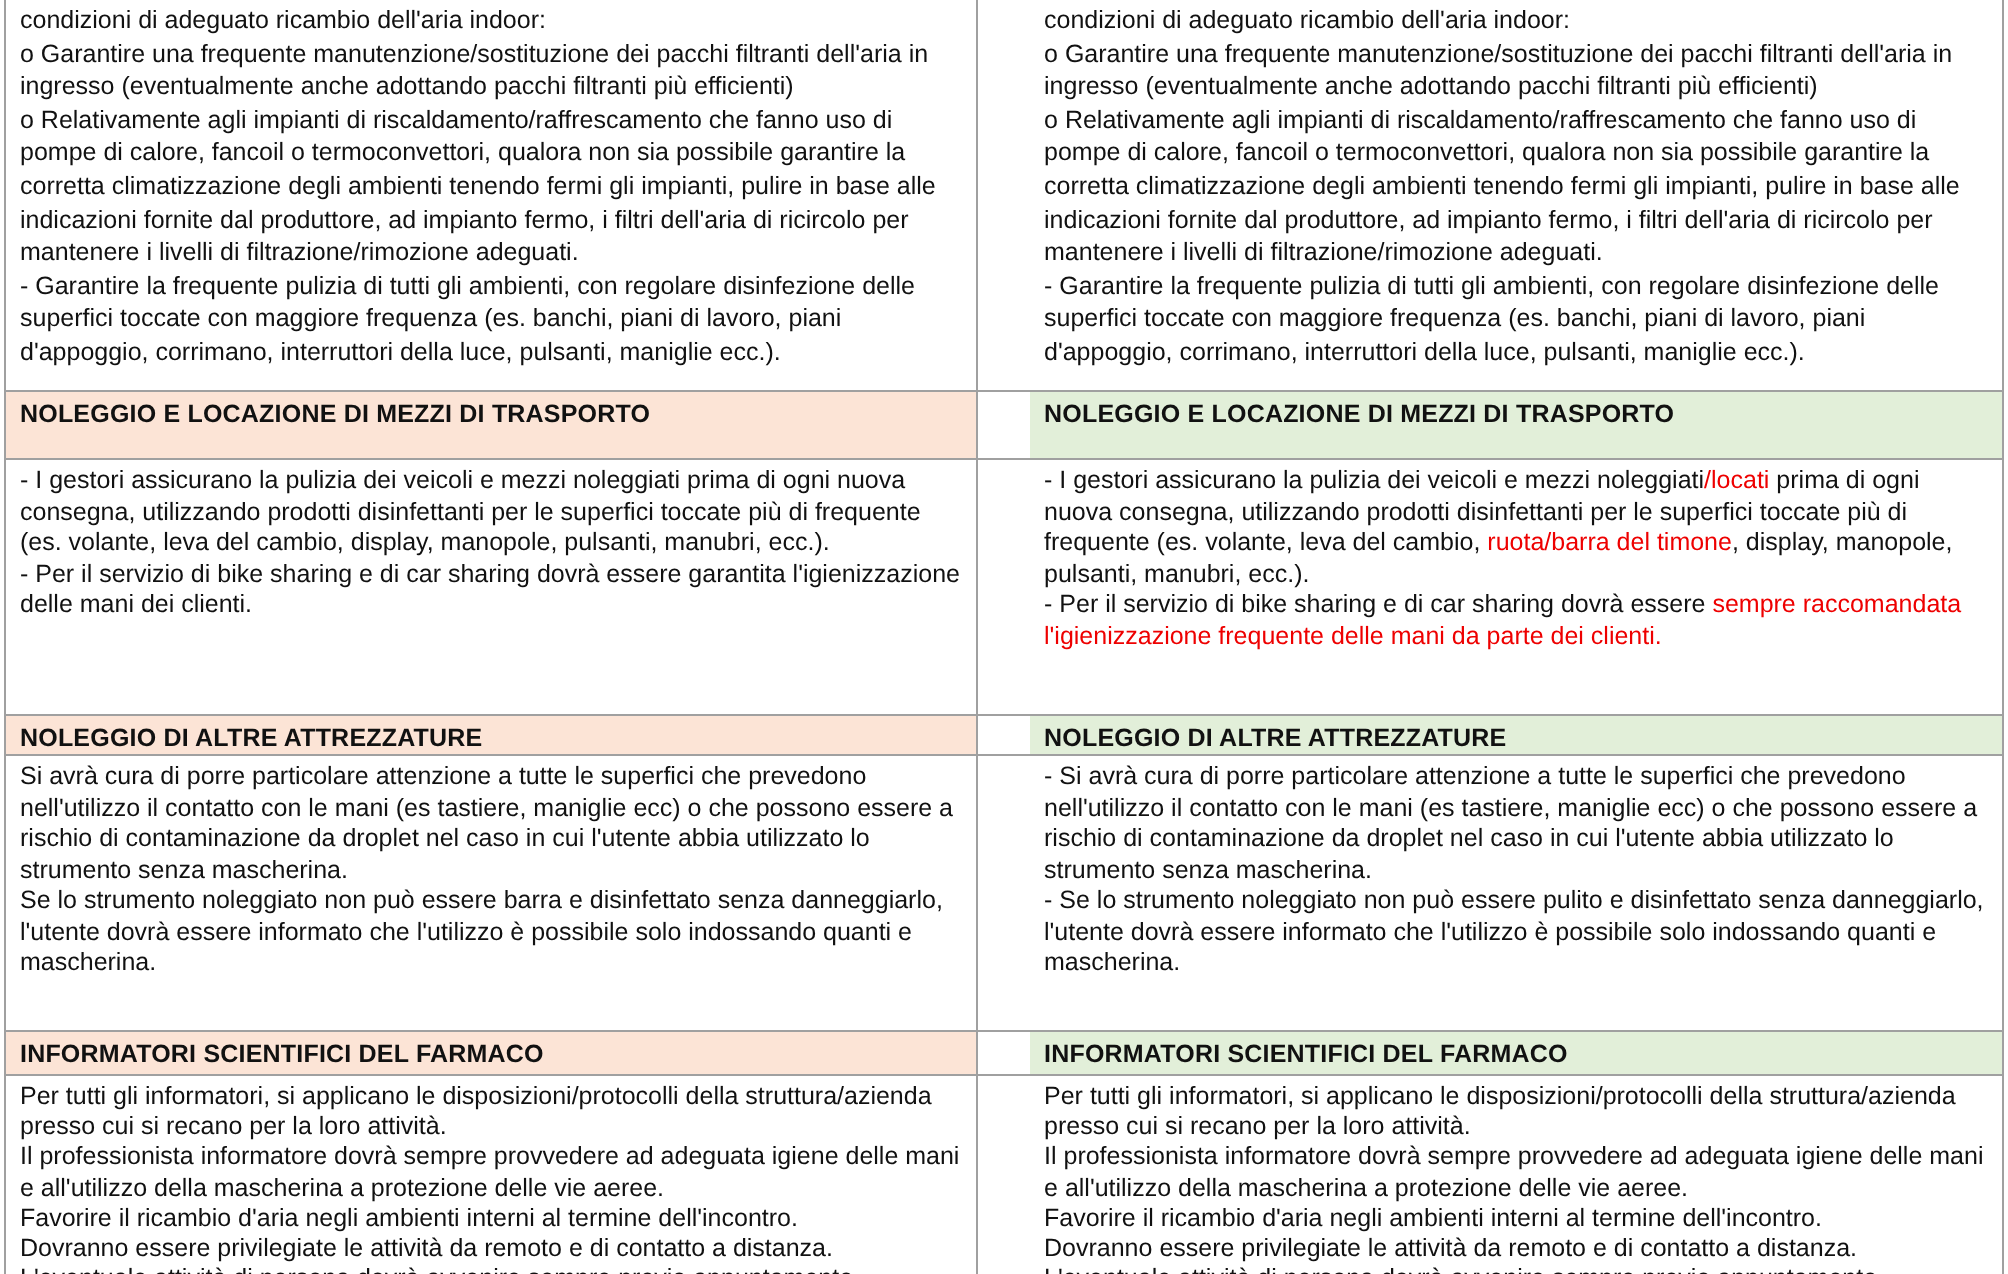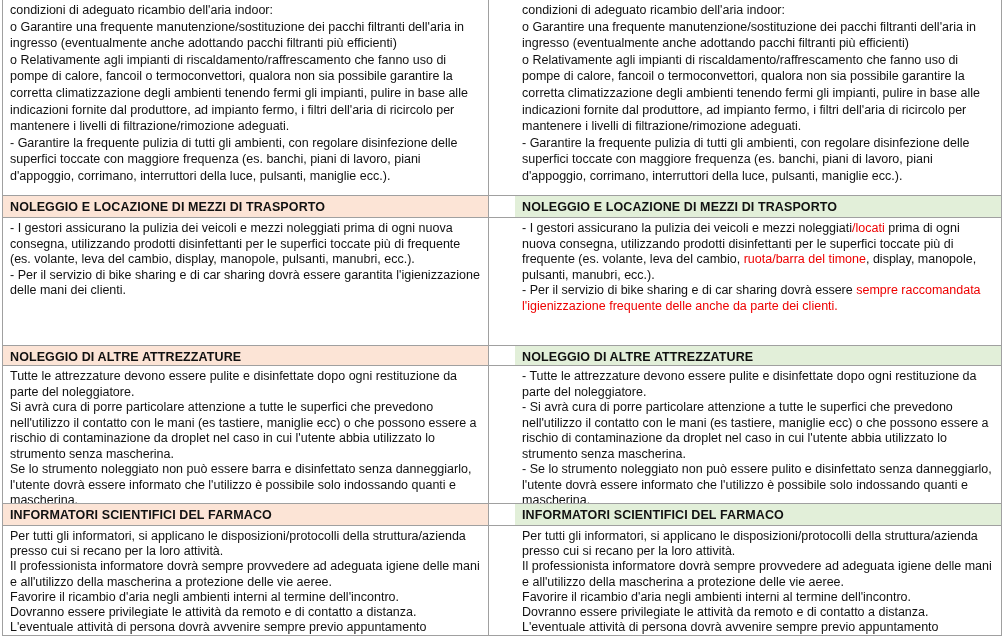--- a/index.html
+++ b/index.html
@@ -40,21 +40,21 @@
   .header-cell{
     font-weight:700;
     line-height:16px;
     padding-top:3px;
     letter-spacing:0.1px;
     white-space:nowrap;
   }
   .header-left{background:var(--header-left-bg);}
   .header-right{background:var(--header-right-bg);}
   .row-1{height:196px;}
-  .row-2{height:22px;}
+  .row-2{height:34px;}
   .row-3{height:128px;}
   .row-4{height:20px;}
   .row-5{height:138px;}
   .row-6{height:22px;}
   .row-7{height:110px;}
   .para{margin:0;}
   .red{color:var(--revision-red);}
 </style>
 </head>
 <body>
@@ -82,37 +82,35 @@
       <div class="cell header-cell header-right">NOLEGGIO E LOCAZIONE DI MEZZI DI TRASPORTO</div>
     </div>
 
     <div class="row row-3">
       <div class="cell body-cell">
           <div class="para"><span>- I gestori assicurano la pulizia dei veicoli e mezzi noleggiati prima di ogni nuova consegna, utilizzando prodotti disinfettanti per le superfici toccate più di frequente (es. volante, leva del cambio, display, manopole, pulsanti, manubri, ecc.).</span></div>
           <div class="para"><span>- Per il servizio di bike sharing e di car sharing dovrà essere garantita l'igienizzazione delle mani dei clienti.</span></div>
         </div>
       <div class="cell body-cell">
           <div class="para"><span>- I gestori assicurano la pulizia dei veicoli e mezzi noleggiati</span><span class="red">/locati</span><span> prima di ogni nuova consegna, utilizzando prodotti disinfettanti per le superfici toccate più di frequente (es. volante, leva del cambio, </span><span class="red">ruota/barra del timone</span><span>, display, manopole, pulsanti, manubri, ecc.).</span></div>
-          <div class="para"><span>- Per il servizio di bike sharing e di car sharing dovrà essere </span><span class="red">sempre raccomandata l'igienizzazione frequente delle anche da parte dei clienti.</span></div>
+          <div class="para"><span>- Per il servizio di bike sharing e di car sharing dovrà essere </span><span class="red">sempre raccomandata l'igienizzazione frequente delle mani da parte dei clienti.</span></div>
         </div>
     </div>
 
     <div class="row row-4">
       <div class="cell header-cell header-left">NOLEGGIO DI ALTRE ATTREZZATURE</div>
       <div class="cell header-cell header-right">NOLEGGIO DI ALTRE ATTREZZATURE</div>
     </div>
 
     <div class="row row-5">
       <div class="cell body-cell">
-          <div class="para"><span>Tutte le attrezzature devono essere pulite e disinfettate dopo ogni restituzione da parte del noleggiatore.</span></div>
           <div class="para"><span>Si avrà cura di porre particolare attenzione a tutte le superfici che prevedono nell'utilizzo il contatto con le mani (es tastiere, maniglie ecc) o che possono essere a rischio di contaminazione da droplet nel caso in cui l'utente abbia utilizzato lo strumento senza mascherina.</span></div>
           <div class="para"><span>Se lo strumento noleggiato non può essere barra e disinfettato senza danneggiarlo, l'utente dovrà essere informato che l'utilizzo è possibile solo indossando quanti e mascherina.</span></div>
         </div>
       <div class="cell body-cell">
-          <div class="para"><span>- Tutte le attrezzature devono essere pulite e disinfettate dopo ogni restituzione da parte del noleggiatore.</span></div>
           <div class="para"><span>- Si avrà cura di porre particolare attenzione a tutte le superfici che prevedono nell'utilizzo il contatto con le mani (es tastiere, maniglie ecc) o che possono essere a rischio di contaminazione da droplet nel caso in cui l'utente abbia utilizzato lo strumento senza mascherina.</span></div>
           <div class="para"><span>- Se lo strumento noleggiato non può essere pulito e disinfettato senza danneggiarlo, l'utente dovrà essere informato che l'utilizzo è possibile solo indossando quanti e mascherina.</span></div>
         </div>
     </div>
 
     <div class="row row-6">
       <div class="cell header-cell header-left">INFORMATORI SCIENTIFICI DEL FARMACO</div>
       <div class="cell header-cell header-right">INFORMATORI SCIENTIFICI DEL FARMACO</div>
     </div>
 

